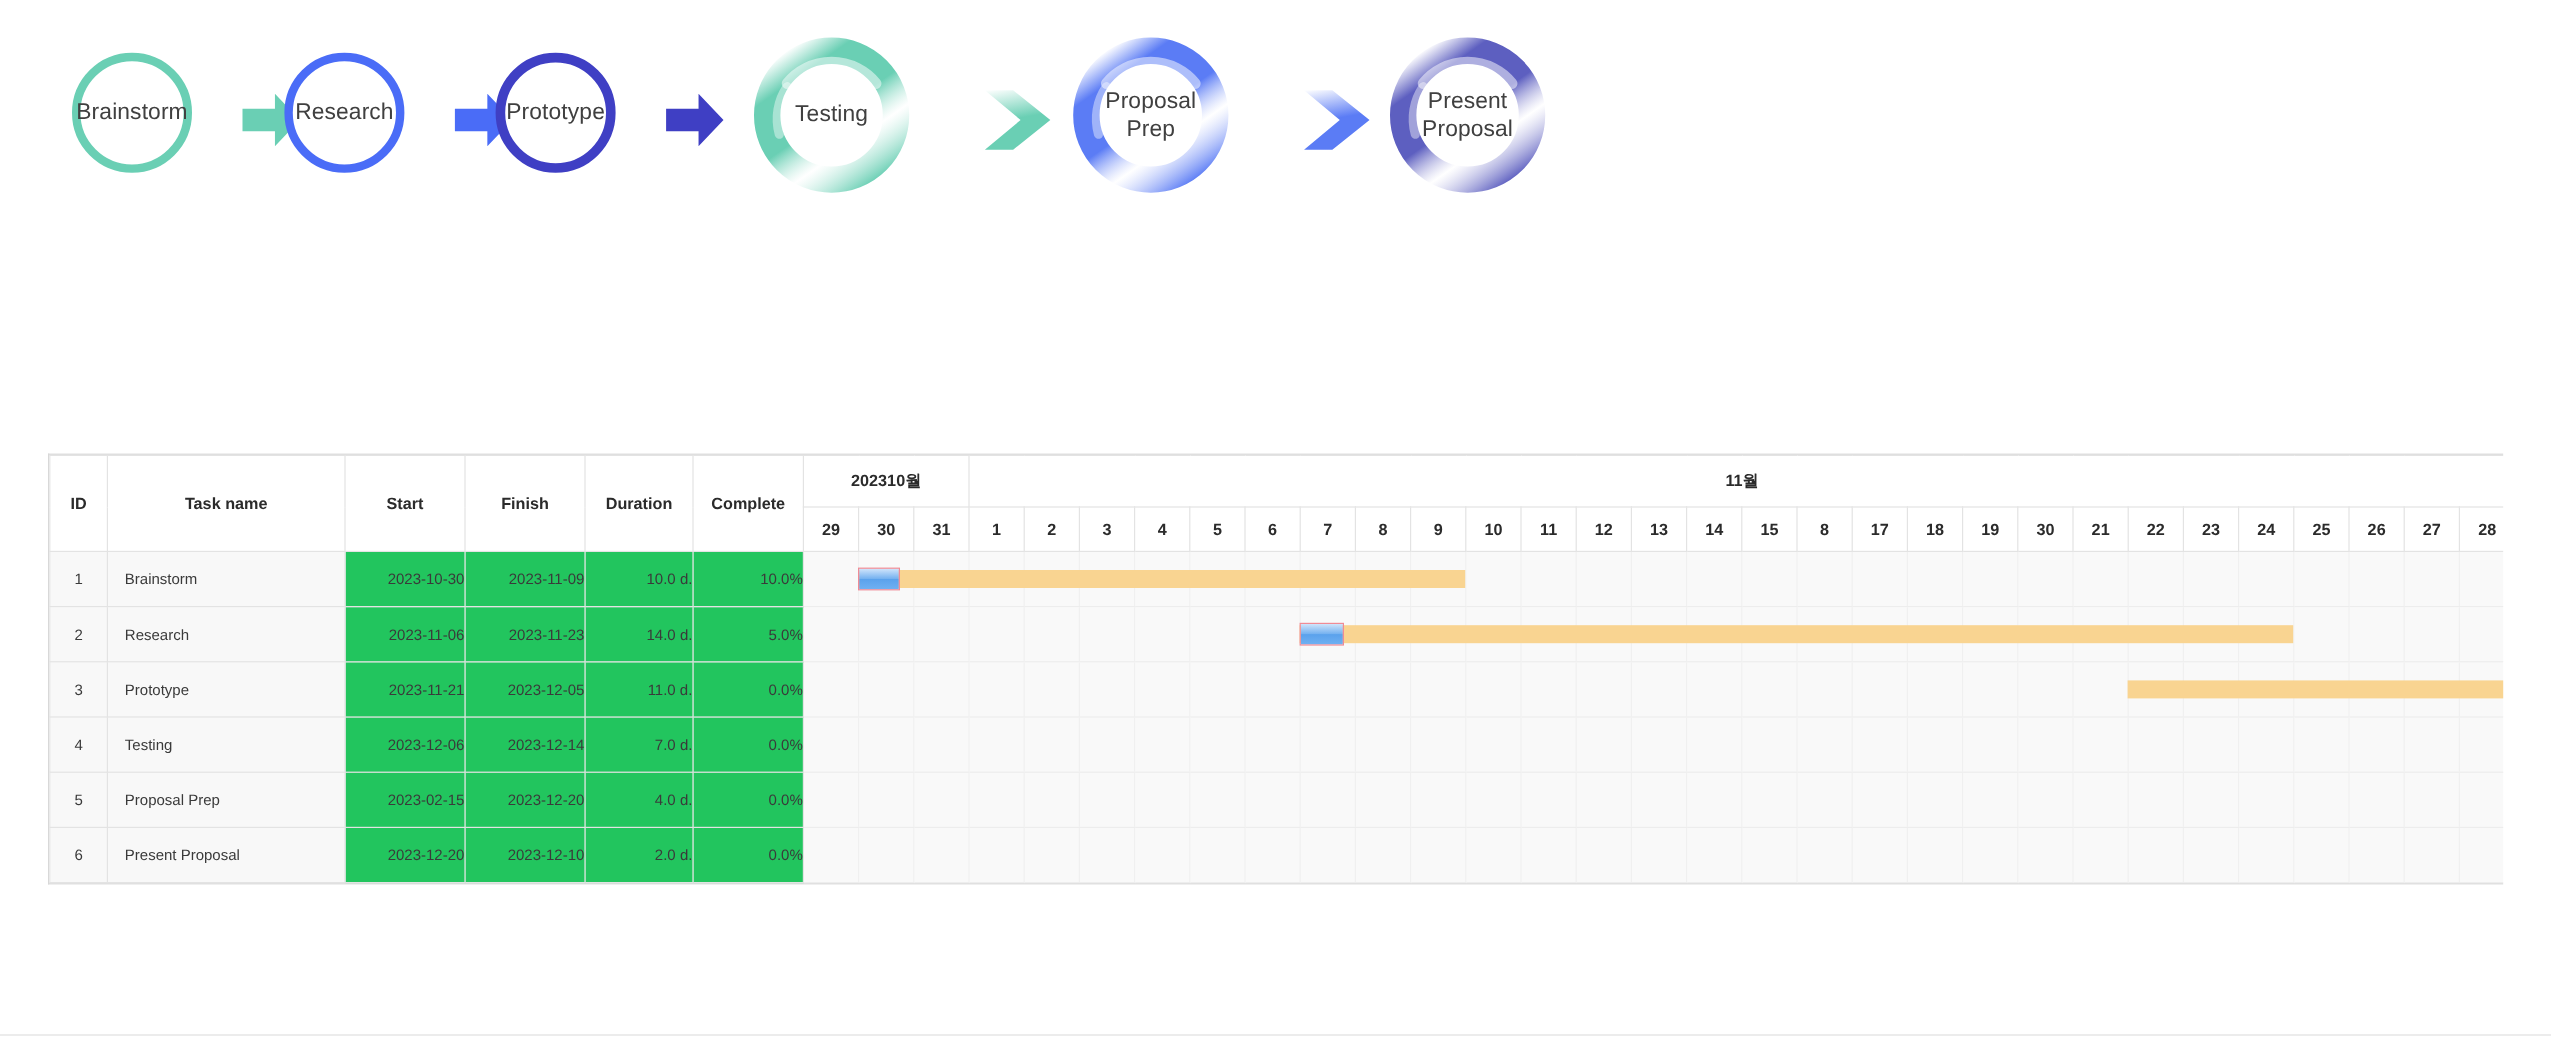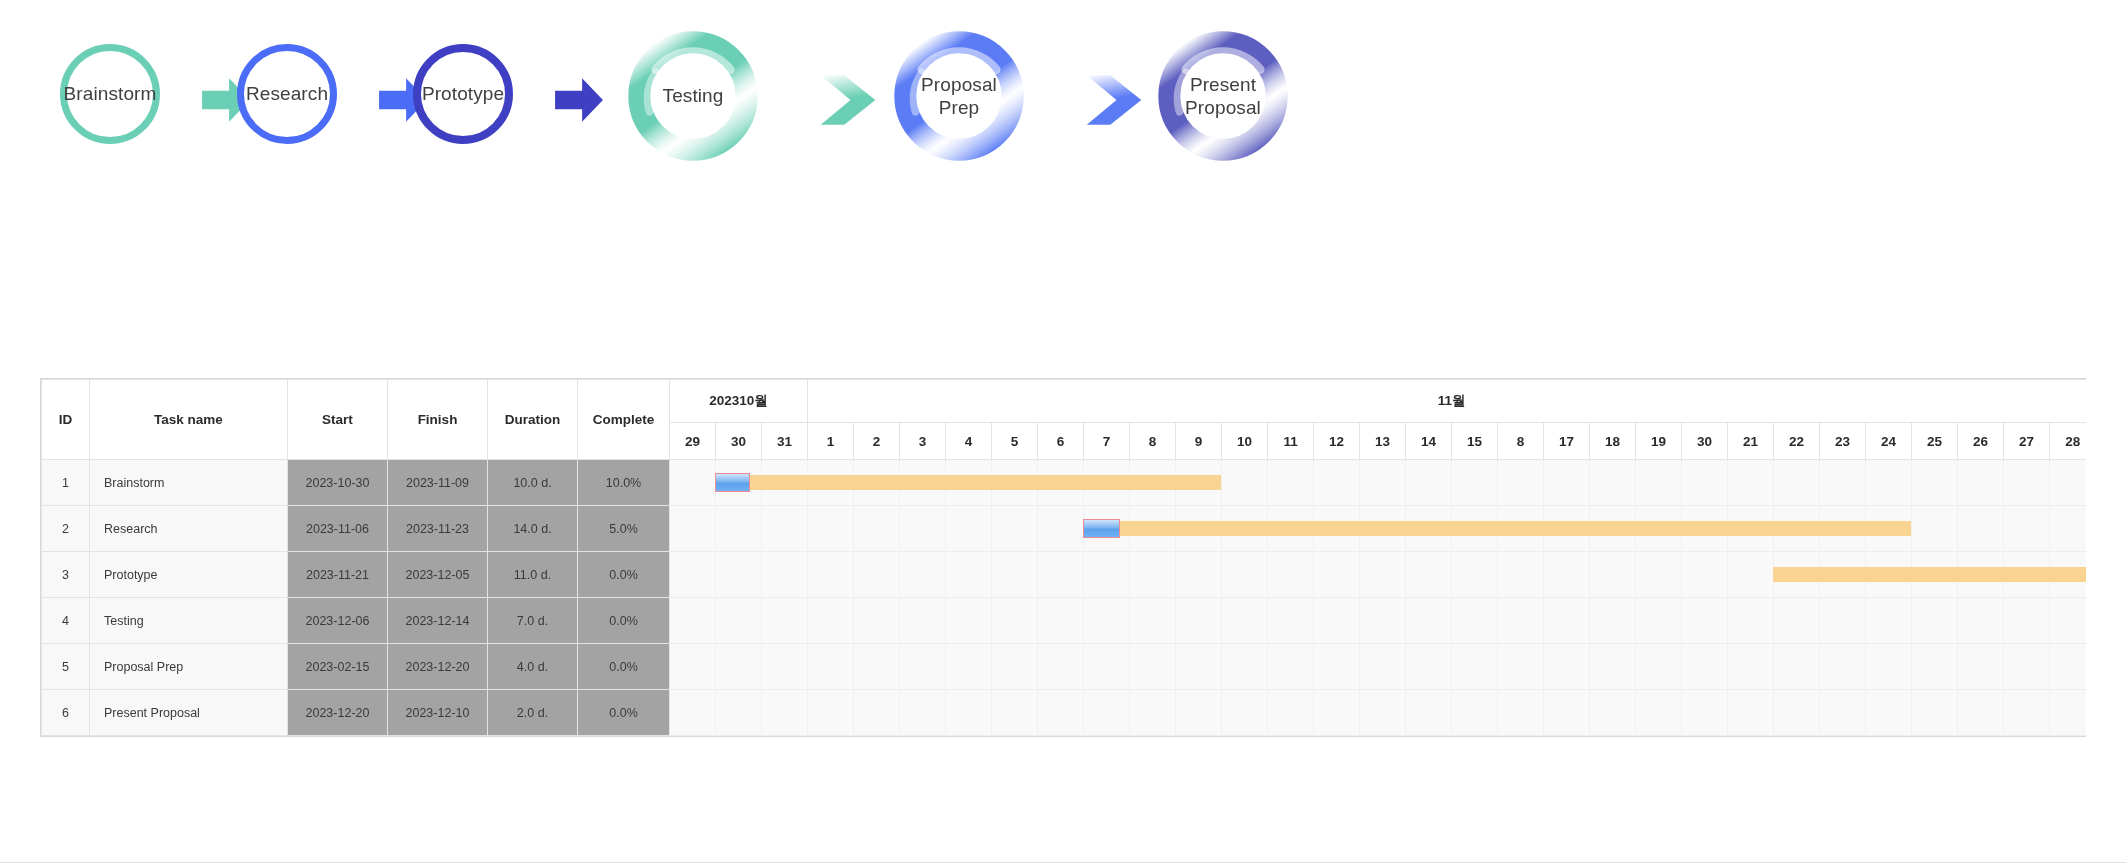--- a/index.html
+++ b/index.html
@@ -138,21 +138,21 @@
     background: #f8f8f8;
     height: 46px;
     font-size: 12.5px;
     color: #3a3a3a;
     border-color: #ededed;
   }
   tbody td.cell-id       { background: #f8f8f8; }
   tbody td.cell-taskname { text-align: left; padding-left: 14px; background: #f8f8f8; }
   tbody td.cell-date,
   tbody td.cell-dur,
-  tbody td.cell-comp     { background: #a3a3a3; }
+  tbody td.cell-comp     { background: #22c55e; text-align: right; }
 
   tbody td.lane {
     background: #f9f9f9;
     border-left: 1px solid #f0f0f0;
     border-right: none;
     border-top: 1px solid #ededed;
     border-bottom: 1px solid #ededed;
   }
 
   

